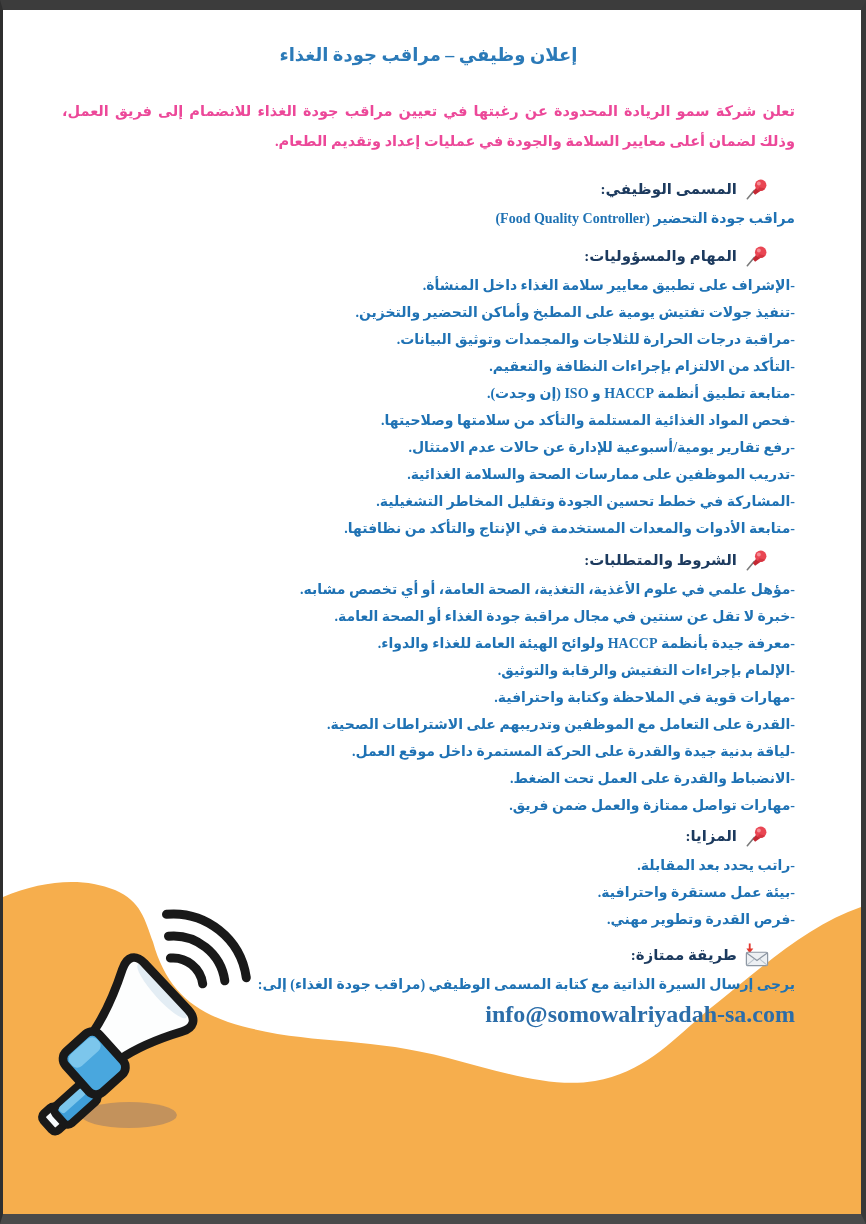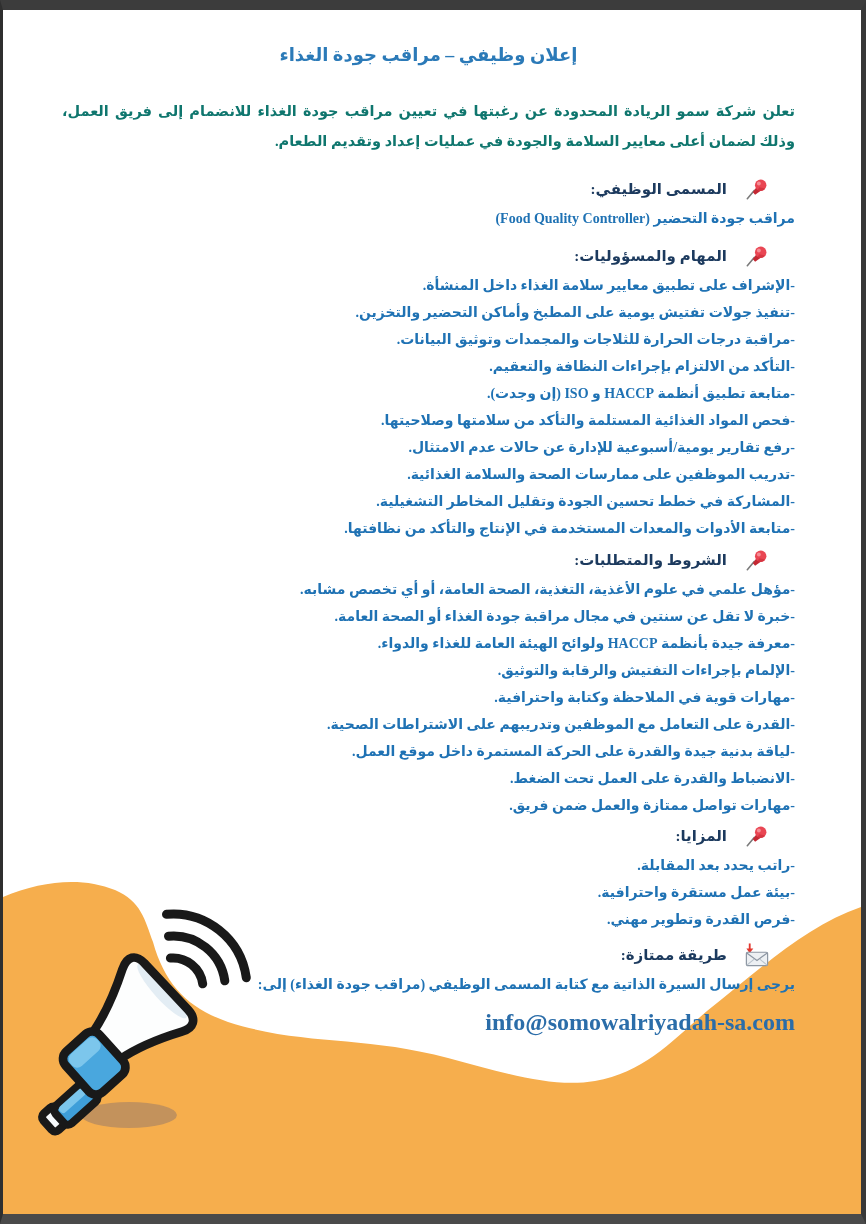--- a/index.html
+++ b/index.html
@@ -34,30 +34,30 @@
   h1.title {
     text-align:center;
     color:#2b7ab8;
     font-size:18px;
     font-weight:bold;
     line-height:26px;
     letter-spacing:0.2px;
   }
   p.intro {
     margin-top:28px;
-    color:#0f766e;
+    color:#ec4899;
     font-weight:bold;
     font-size:14.5px;
     line-height:30px;
     text-align:justify;
   }
   .job-section .heading-row {
     display:flex;
     align-items:center;
-    gap:18px;
+    gap:8px;
     height:26px;
     margin-bottom:3px;
     margin-right:26px;
   }
   .job-section:nth-of-type(1){ margin-top:20px; }
   .job-section:nth-of-type(2){ margin-top:11px; }
   .job-section:nth-of-type(3){ margin-top:5px; }
   .job-section:nth-of-type(4){ margin-top:4px; }
   .job-section:nth-of-type(5){ margin-top:9px; }
   h2.section-heading {
@@ -68,21 +68,21 @@
   }
   .items { margin-top:2px; }
   p.item {
     color:#1f72b4;
     font-weight:bold;
     font-size:14px;
     line-height:27px;
     white-space:nowrap;
   }
   .email {
-    margin-top:8px;
+    margin-top:0;
     direction:ltr;
     text-align:right;
     margin-left:32px;
     color:#2b6da9;
     font-family:"Liberation Serif",serif;
     font-weight:bold;
     font-size:24px;
     line-height:32px;
   }
   .icon { display:inline-block; flex:0 0 auto; }

